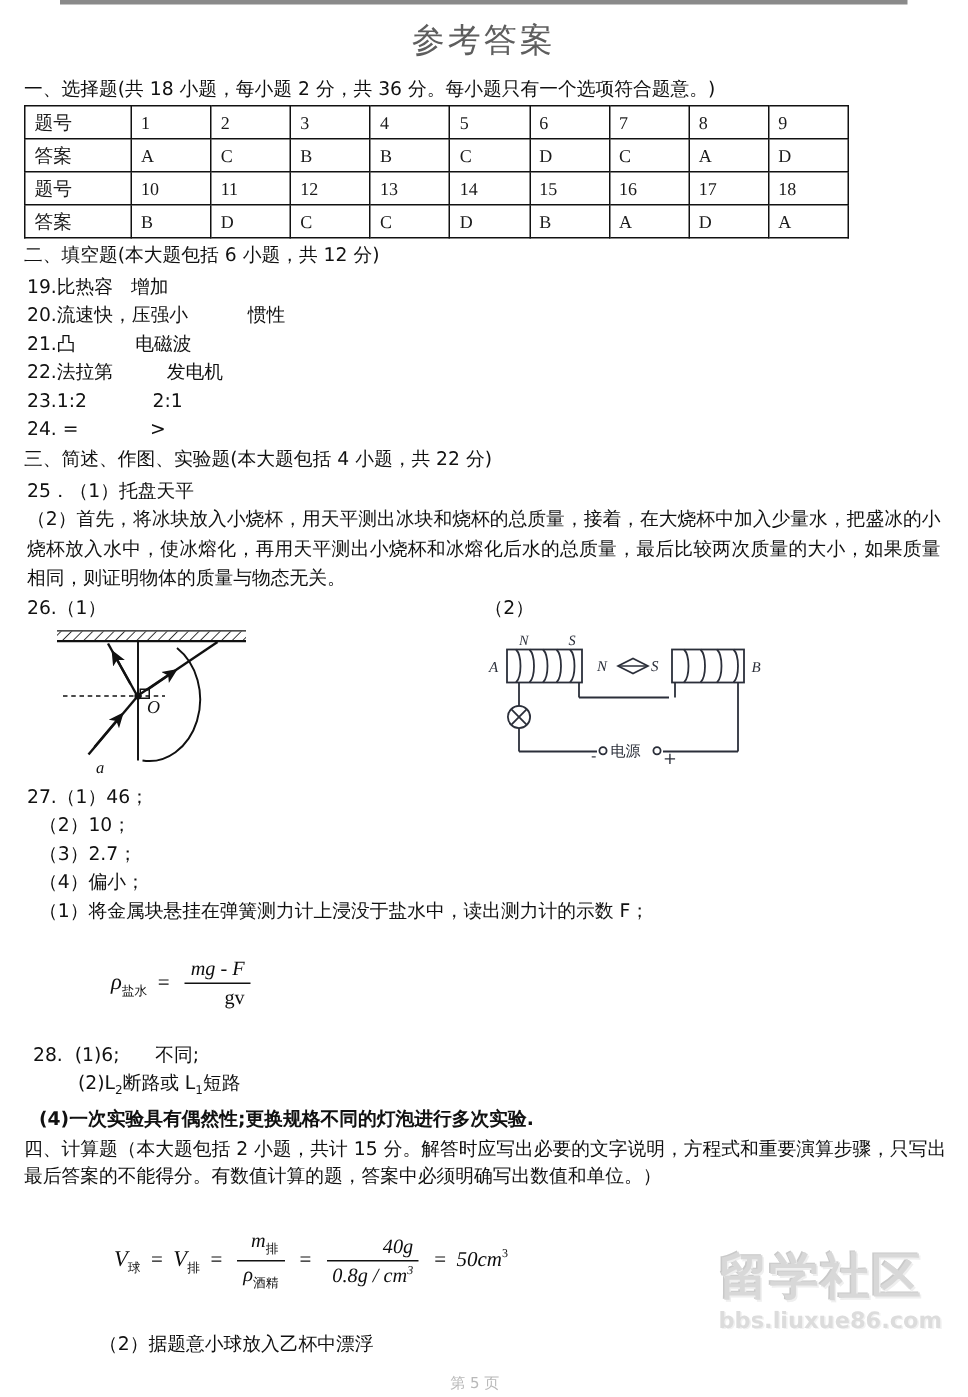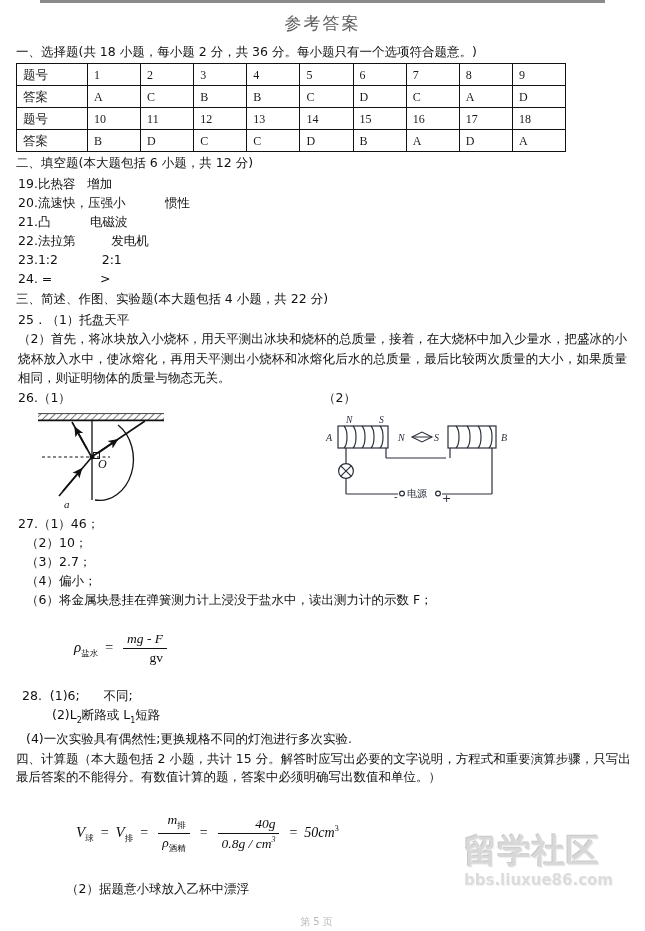--- a/index.html
+++ b/index.html
@@ -25,21 +25,21 @@
   .top-rule {
     position: absolute;
     left: 40px;
     top: 0px;
     width: 565px;
     height: 3px;
     background: #8a8a8a;
   }
   .doc-title {
     text-align: center;
-    font-size: 17px;
+    font-size: 22px;
     letter-spacing: 2px;
     color: #5e5e5e;
     padding-top: 12px;
     padding-bottom: 6px;
     font-family: "DejaVu Sans", sans-serif;
     font-weight: 500;
   }
   .section-head {
     font-size: 12.5px;
     line-height: 17px;
@@ -145,21 +145,21 @@
     font-size: 8.5px;
     font-style: normal;
     vertical-align: -4px;
     font-family: "DejaVu Sans", sans-serif;
   }
   .feq { font-size: 14px; margin: 0 3px; }
 
   
   .watermark {
     position: absolute;
-    right: 15px;
+    right: 0;
     bottom: 28px;
     width: 166px;
     height: 72px;
     pointer-events: none;
   }
   .wm-cn {
     font-family: "DejaVu Sans", sans-serif;
     font-size: 33px;
     font-weight: bold;
     color: #d8d8d8;
@@ -361,34 +361,34 @@
         <text x="70" y="92" font-family="DejaVu Sans, sans-serif" font-size="10" fill="#2b2f3a">-</text>
         <text x="118" y="94" font-family="DejaVu Sans, sans-serif" font-size="11" fill="#2b2f3a">+</text>
       </svg>
     </div>
   </div>
 
   <div class="txt indent0">27.（1）46；</div>
   <div class="txt">（2）10；</div>
   <div class="txt">（3）2.7；</div>
   <div class="txt">（4）偏小；</div>
-  <div class="txt">（6）将金属块悬挂在弹簧测力计上浸没于盐水中，读出测力计的示数 F；</div>
+  <div class="txt">（1）将金属块悬挂在弹簧测力计上浸没于盐水中，读出测力计的示数 F；</div>
 
   <div class="formula-wrap">
     <span class="fvar">ρ</span><span class="fsub">盐水</span>
     <span class="feq">=</span>
     <span class="frac">
       <span class="num fitalic">mg - F</span>
       <span class="den">gv</span>
     </span>
   </div>
 
   <div class="txt indent0" style="margin-left:8px;">28.  (1)6;      不同;</div>
   <div class="txt" style="margin-left:38px;"><span>(2)L</span><span class="sub">2</span><span>断路或 L</span><span class="sub">1</span><span>短路</span></div>
-  <div class="txt" style="">(4)一次实验具有偶然性;更换规格不同的灯泡进行多次实验.</div>
+  <div class="txt" style="font-weight:bold;">(4)一次实验具有偶然性;更换规格不同的灯泡进行多次实验.</div>
 
   <div class="section-head wrap">四、计算题（本大题包括 2 小题，共计 15 分。解答时应写出必要的文字说明，方程式和重要演算步骤，只写出最后答案的不能得分。有数值计算的题，答案中必须明确写出数值和单位。）</div>
 
   <div class="formula-wrap" style="padding-left:62px;margin-top:10px;">
     <span class="fvar">V</span><span class="fsub">球</span>
     <span class="feq">=</span>
     <span class="fvar">V</span><span class="fsub">排</span>
     <span class="feq">=</span>
     <span class="frac">
       <span class="num"><span class="fitalic">m</span><span class="fsub">排</span></span>

